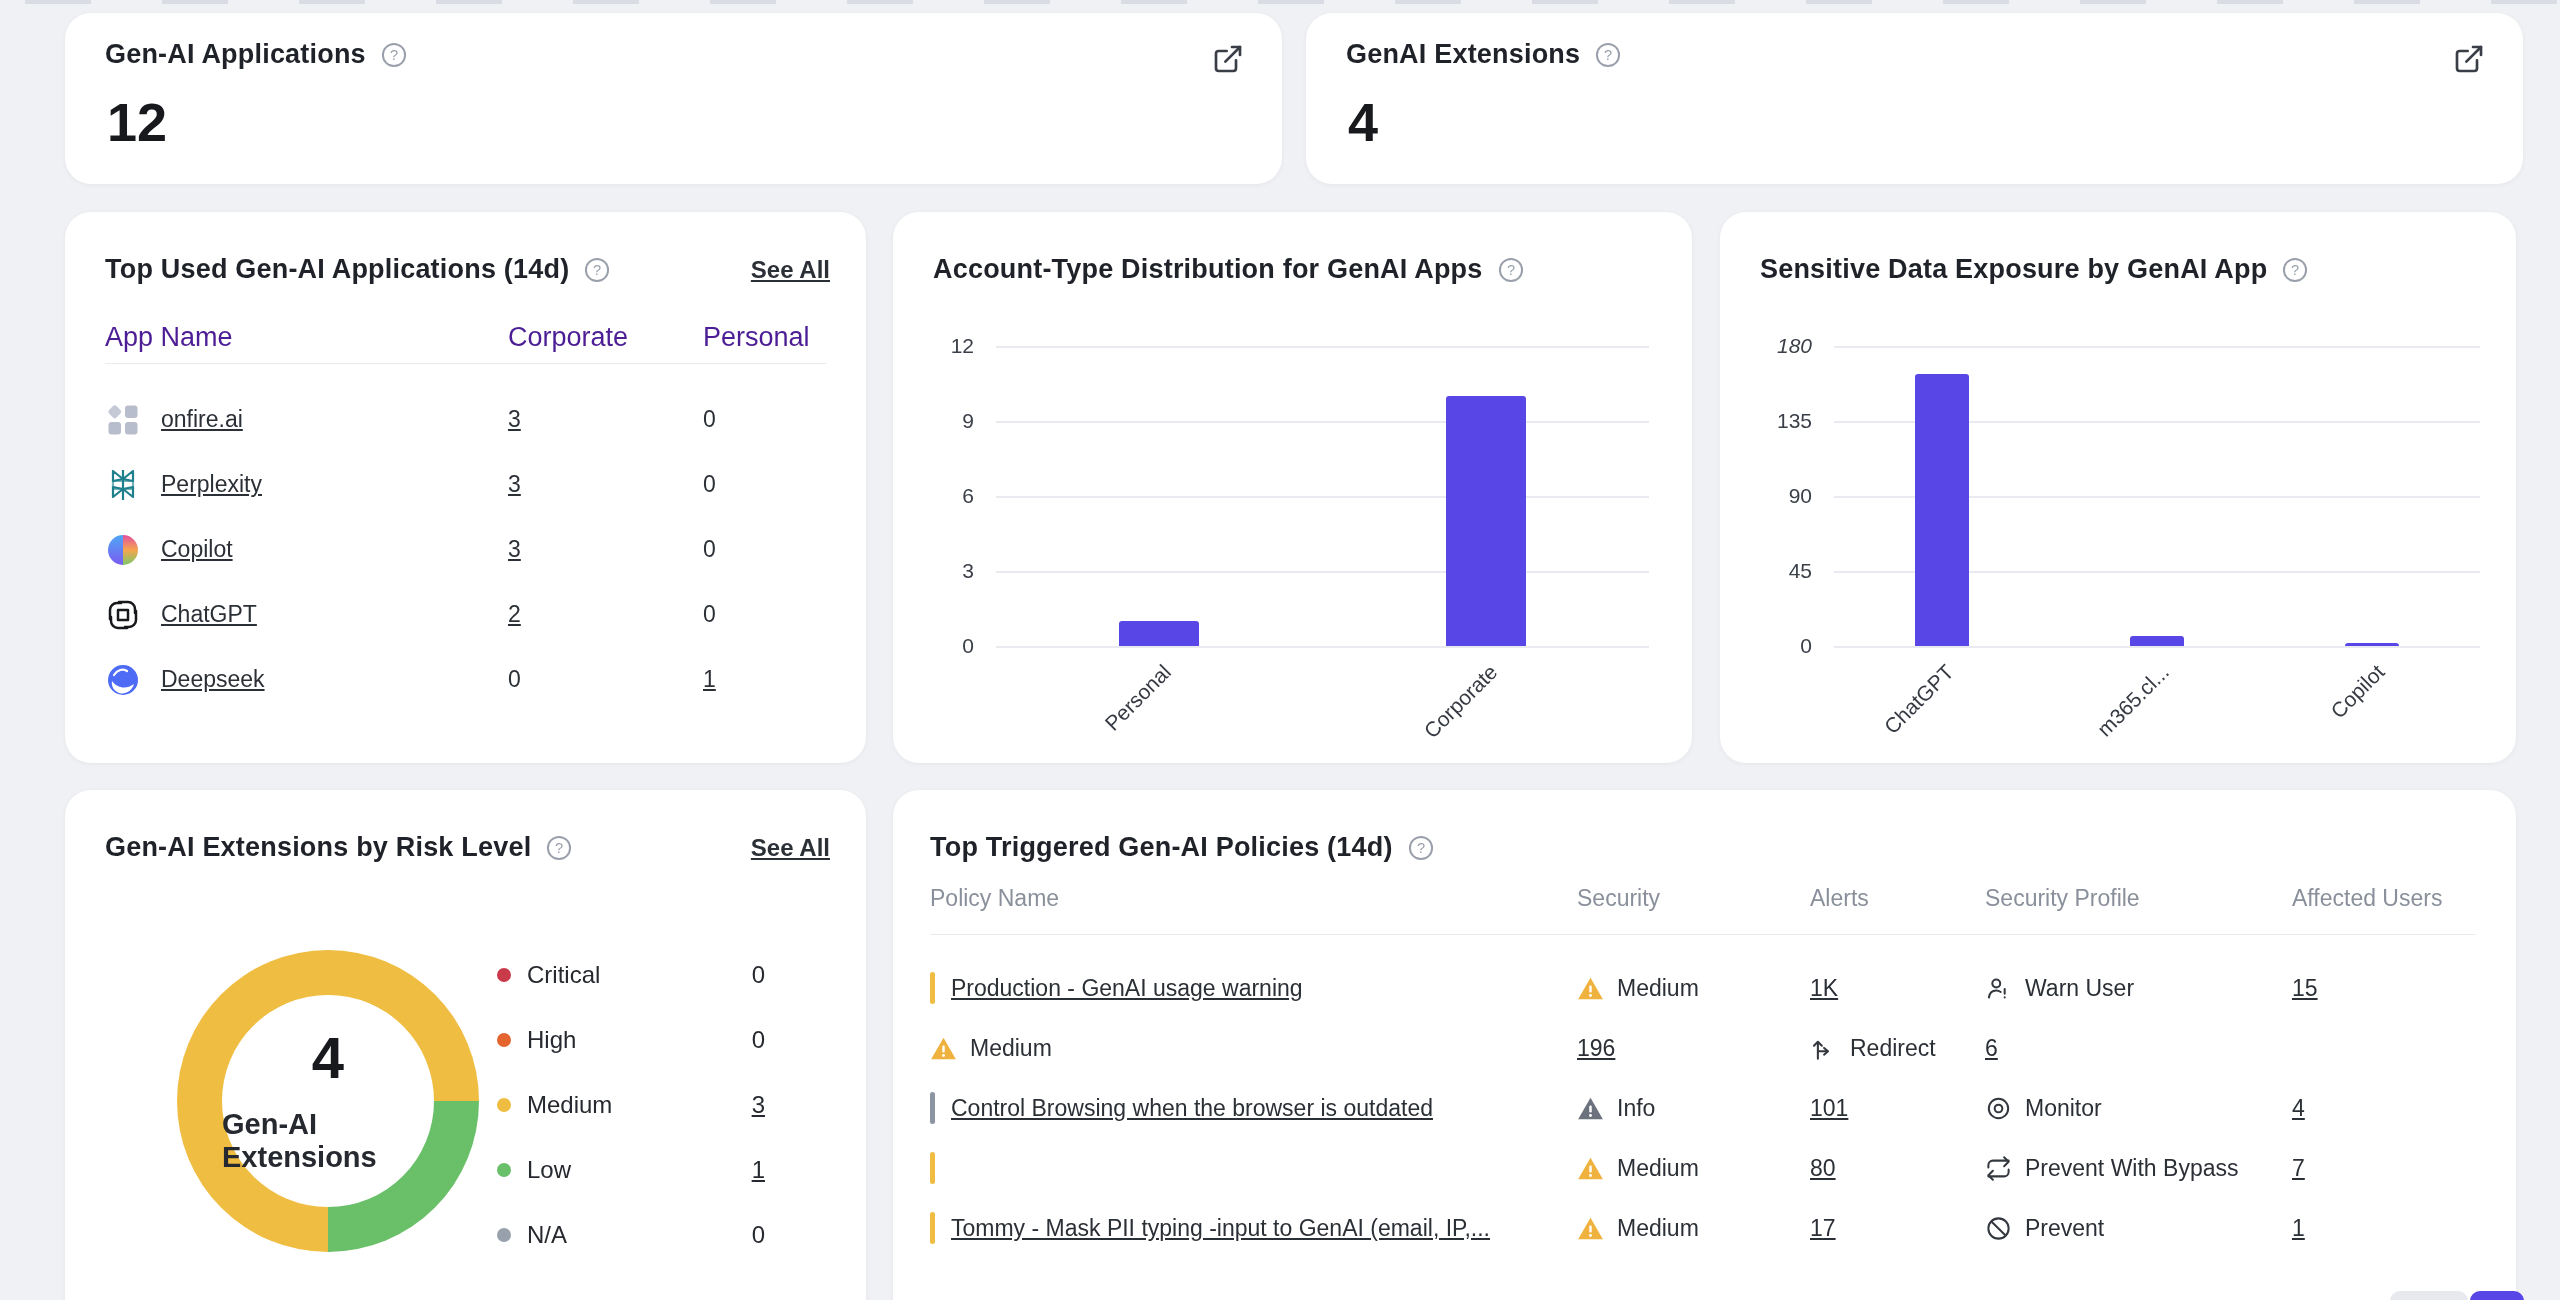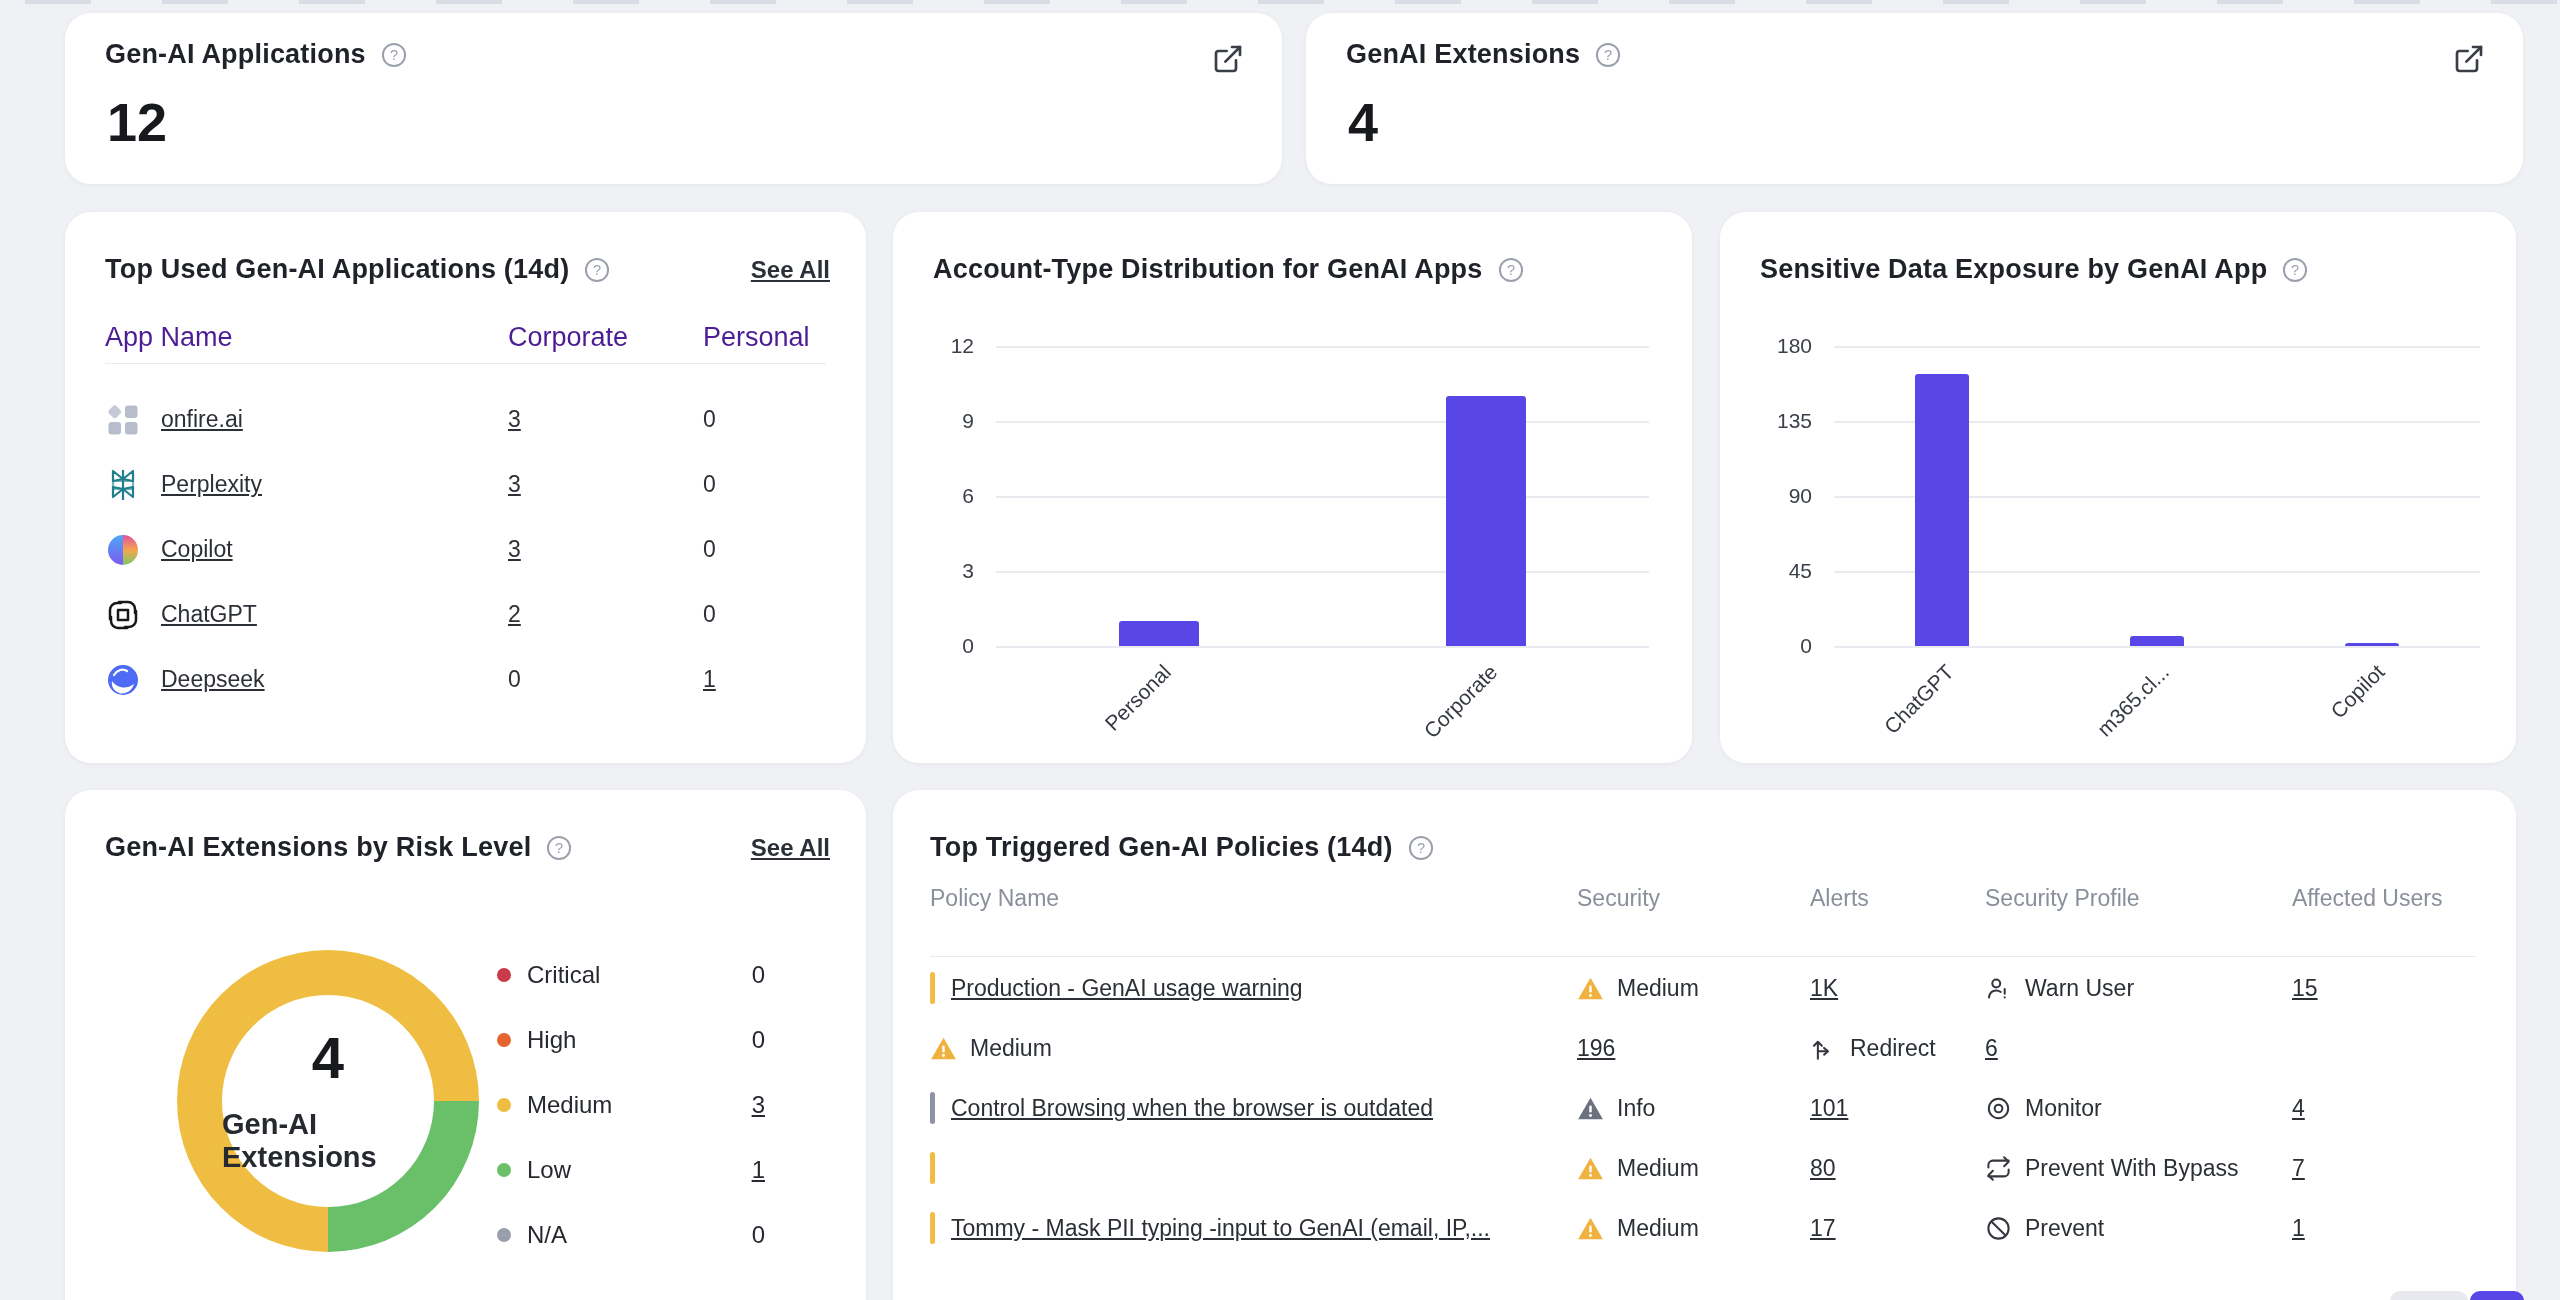--- a/index.html
+++ b/index.html
@@ -70,21 +70,21 @@
   .legend { position:absolute; left:432px; top:152px; width:268px; }
   .legend-row { display:flex; align-items:center; height:65px; gap:16px; }
   .dot { width:14px; height:14px; border-radius:50%; flex:0 0 auto; }
   .legend-label { font-size:24px; color:#26292F; }
   .legend-val { margin-left:auto; font-size:24px; color:#26292F; text-decoration:underline; cursor:pointer; }
   .legend-val.plain { text-decoration:none; cursor:default; }
 
   
   .pol-head { position:absolute; left:37px; right:40px; top:95px; display:grid;
     grid-template-columns:647px 233px 175px 307px 1fr; font-size:23px; color:#8A909B;
-    padding-bottom:44px; border-bottom:1.5px solid #E8EAEE; }
+    padding-bottom:22px; border-bottom:1.5px solid #E8EAEE; }
   .pol-rows { position:absolute; left:37px; right:40px; top:168px; }
   .pol-row { display:grid; grid-template-columns:647px 233px 175px 307px 1fr; align-items:center; height:60px; }
   .pol-name-wrap { display:flex; align-items:center; gap:16px; min-width:0; padding-right:30px; }
   .sev-bar { width:5px; height:32px; border-radius:3px; flex:0 0 auto; }
   .pol-name { font-size:23px; color:#2B2F36; text-decoration:underline; cursor:pointer;
     white-space:nowrap; overflow:hidden; text-overflow:ellipsis; }
   .icon-cell { display:flex; align-items:center; gap:13px; font-size:23px; color:#2B2F36; }
   .sev-icon, .prof-icon { width:27px; height:27px; flex:0 0 auto; }
   .sev-icon svg, .prof-icon svg { width:100%; height:100%; display:block; }
 
@@ -285,21 +285,21 @@
     <span class="card-title">Sensitive Data Exposure by GenAI App</span>
     <span class="help">
         <svg viewBox="0 0 24 24">
           <circle cx="12" cy="12" r="9.5" fill="none" stroke="#9AA0AB" stroke-width="1.7"></circle>
           <text x="12" y="16.2" text-anchor="middle" font-size="12.5" fill="#9AA0AB">?</text>
         </svg>
       </span>
   </div>
   <div class="plot">
       <div class="grid-line" style="top: 0%;"></div>
-      <div class="y-tick" style="top: 0%;">180</div>
+      <div class="y-tick" style="top: 0%; font-style: italic;">180</div>
       <div class="grid-line" style="top: 25%;"></div>
       <div class="y-tick" style="top: 25%;">135</div>
       <div class="grid-line" style="top: 50%;"></div>
       <div class="y-tick" style="top: 50%;">90</div>
       <div class="grid-line" style="top: 75%;"></div>
       <div class="y-tick" style="top: 75%;">45</div>
       <div class="grid-line" style="top: 100%;"></div>
       <div class="y-tick" style="top: 100%;">0</div>
       <div class="slots">
         <div class="slot">

